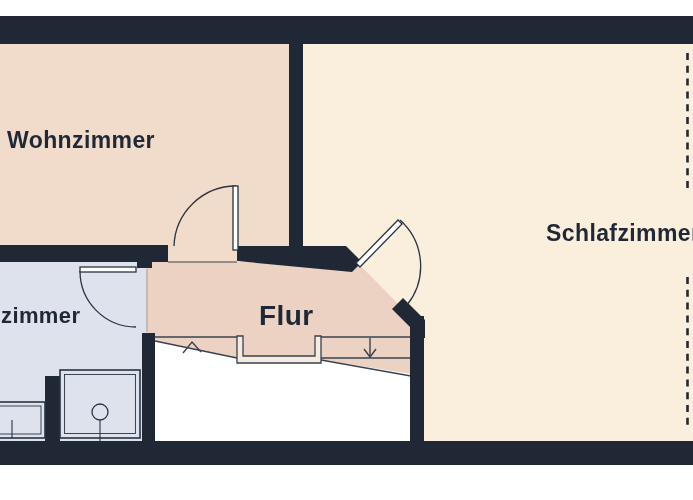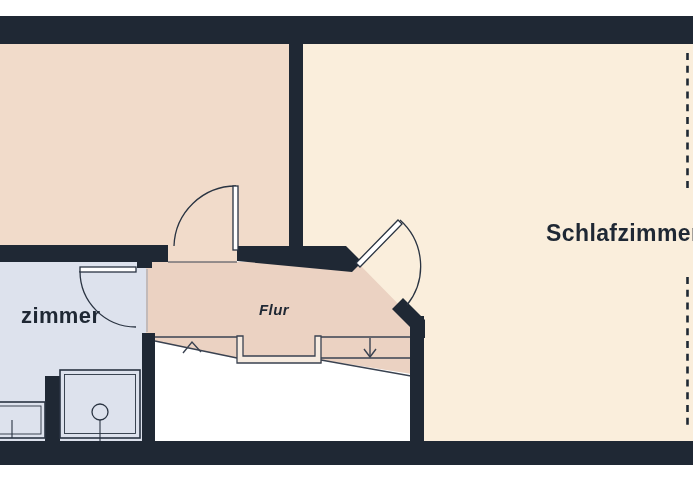--- a/index.html
+++ b/index.html
@@ -8,22 +8,22 @@
     background:var(--background,#fff);
     font-family:"Liberation Sans",sans-serif;
   }
   #plan-svg{position:absolute;left:0;top:0;}
   .room-label{
     position:absolute;font-weight:700;color:var(--label,#1f2834);
     letter-spacing:.4px;white-space:nowrap;line-height:1;
   }
   #label-wohnzimmer{left:7px;top:129px;font-size:23px;}
   #label-schlafzimmer{left:546px;top:222px;font-size:23px;}
-  #label-flur{left:259px;top:302px;font-size:15px;font-style:italic;}
-  #label-partial{left:21px;top:305px;font-size:22px;}
+  #label-flur{left:259px;top:302px;font-size:28px;}
+  #label-partial{left:1px;top:305px;font-size:22px;}
   #watermark{
     position:absolute;left:243px;top:96px;
     font-family:"DejaVu Serif",serif;font-size:118px;line-height:1;
     color:var(--watermark,#8b8275);letter-spacing:2px;opacity:.95;
     white-space:nowrap;
   }
 </style>
 </head>
 <body>
 
@@ -98,16 +98,17 @@
       </g>
     </g>
 
     <g style="stroke:var(--wall);stroke-width:2.6;stroke-dasharray:7 5.8;fill:none">
       <line x1="687.5" y1="53" x2="687.5" y2="193"></line>
       <line x1="687.5" y1="277" x2="687.5" y2="428"></line>
     </g>
   </svg>
 
 
+  <div id="label-wohnzimmer" class="room-label">Wohnzimmer</div>
   <div id="label-schlafzimmer" class="room-label">Schlafzimmer</div>
   <div id="label-flur" class="room-label">Flur</div>
   <div id="label-partial" class="room-label">zimmer</div>
 </div>
 
 </body></html>

